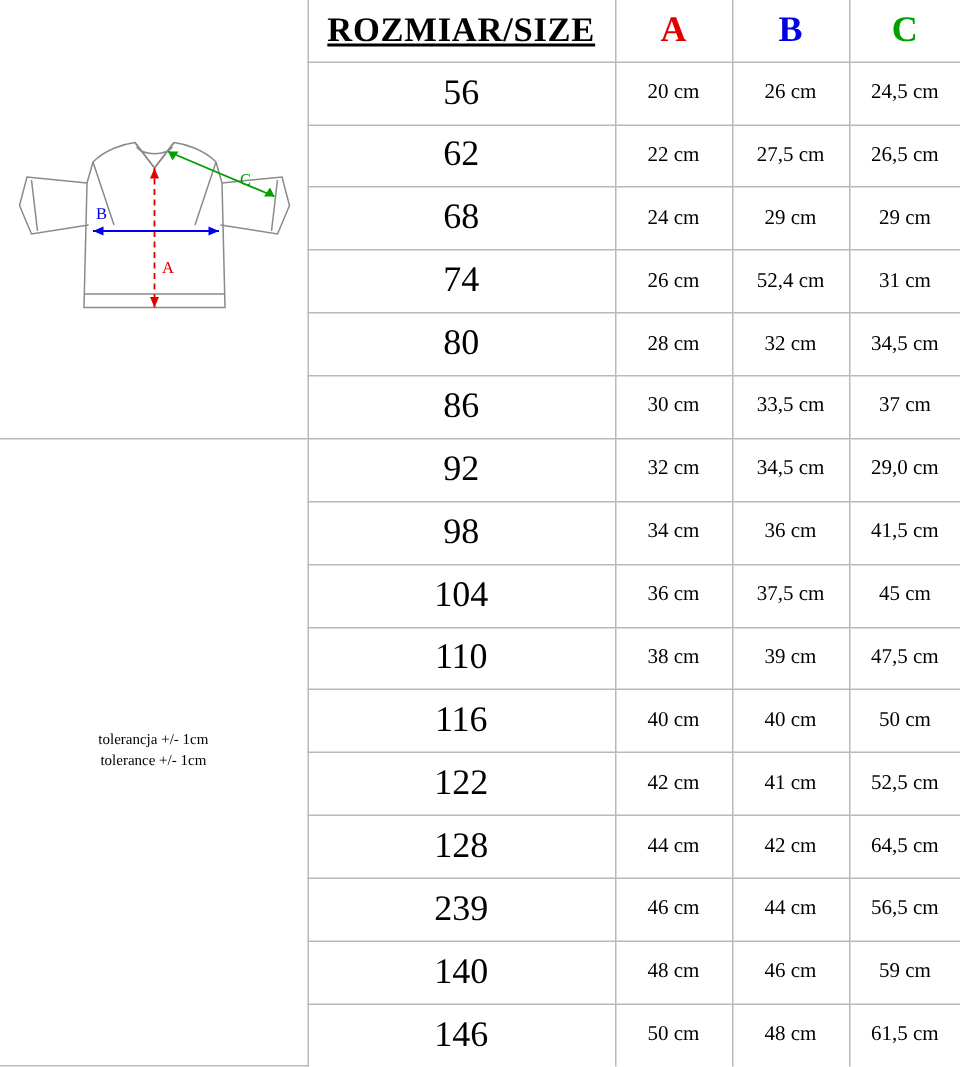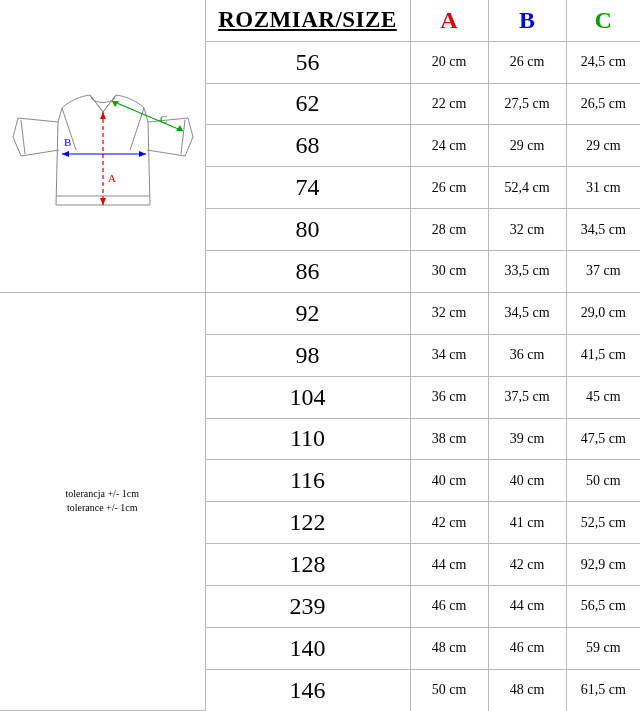--- a/index.html
+++ b/index.html
@@ -233,21 +233,21 @@
       <tr>
         <td class="size-val">122</td>
         <td class="meas">42 cm</td>
         <td class="meas">41 cm</td>
         <td class="meas">52,5 cm</td>
       </tr>
       <tr>
         <td class="size-val">128</td>
         <td class="meas">44 cm</td>
         <td class="meas">42 cm</td>
-        <td class="meas">92,9 cm</td>
+        <td class="meas">64,5 cm</td>
       </tr>
       <tr>
         <td class="size-val">239</td>
         <td class="meas">46 cm</td>
         <td class="meas">44 cm</td>
         <td class="meas">56,5 cm</td>
       </tr>
       <tr>
         <td class="size-val">140</td>
         <td class="meas">48 cm</td>

